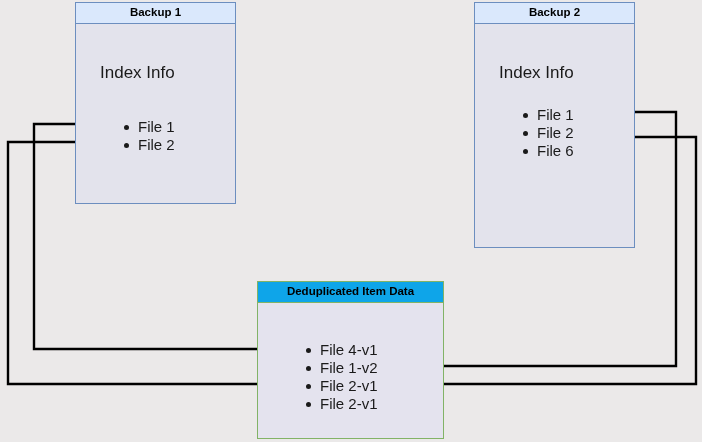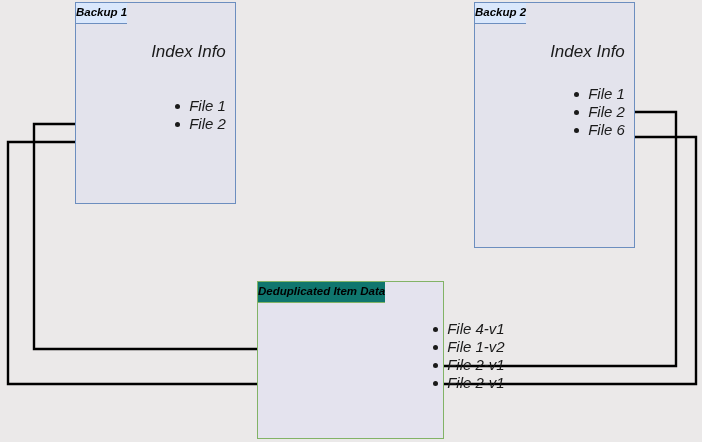--- a/index.html
+++ b/index.html
@@ -27,22 +27,21 @@
     top: 0;
     width: 702px;
     height: 442px;
     pointer-events: none;
   }
   .box {
     position: absolute;
     box-sizing: border-box;
     border: 1px solid;
     display: flex;
-    flex-direction: row;
-    font-style: italic;
+    flex-direction: column;
   }
   .box-blue {
     border-color: #6c8ebf;
     background: #e3e3ec;
   }
   .box-green {
     border-color: #82b366;
     background: #e4e3ee;
   }
   .box-header {
@@ -53,21 +52,21 @@
     font-size: 11.5px;
     font-weight: bold;
     color: #000000;
     border-bottom: 1px solid;
   }
   .box-blue > .box-header {
     background: #dae8fc;
     border-bottom-color: #6c8ebf;
   }
   .box-green > .box-header {
-    background: #0f766e;
+    background: #0ea5e9;
     border-bottom-color: #82b366;
   }
   .box-body {
     position: relative;
     flex: 1;
   }
   .caption {
     position: absolute;
     font-size: 17px;
     color: #1a1a1a;

